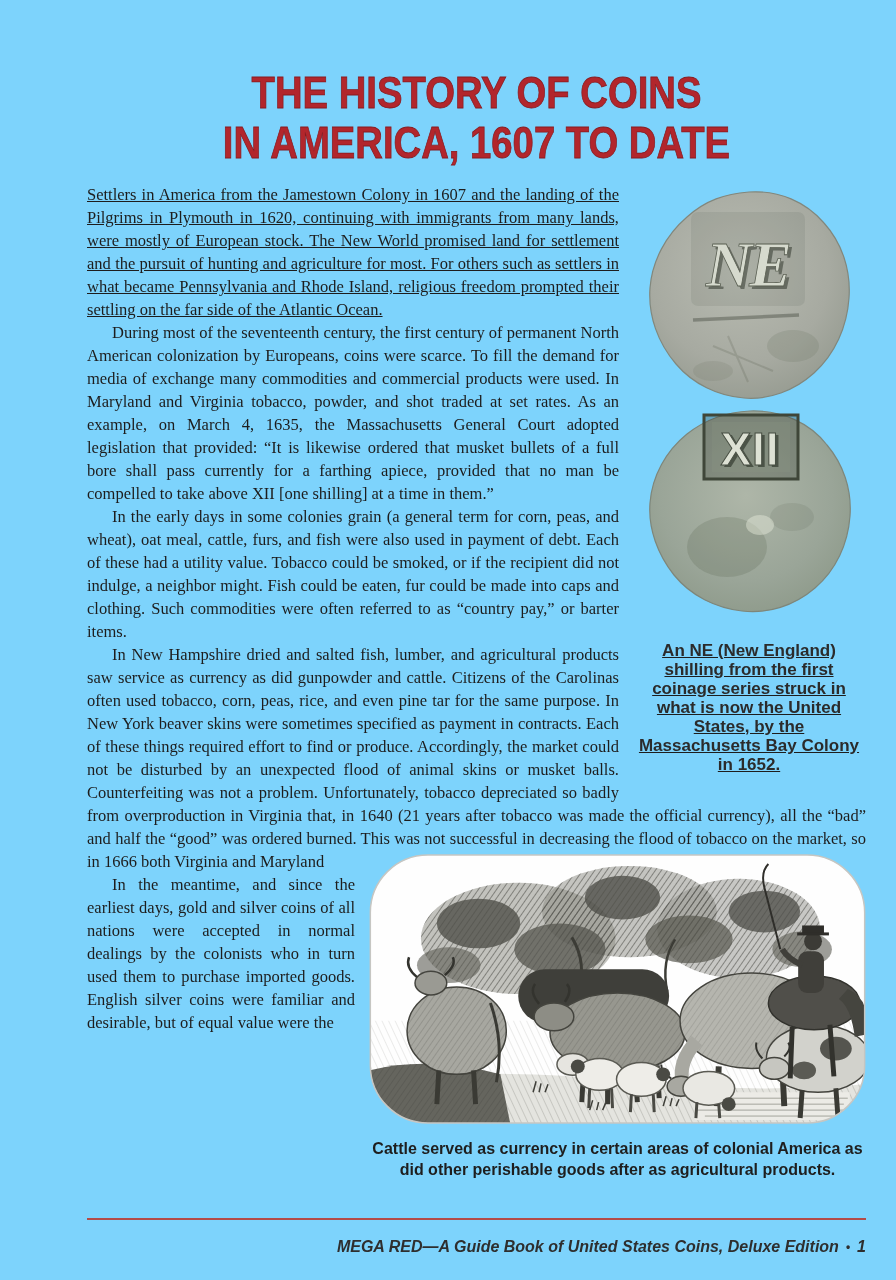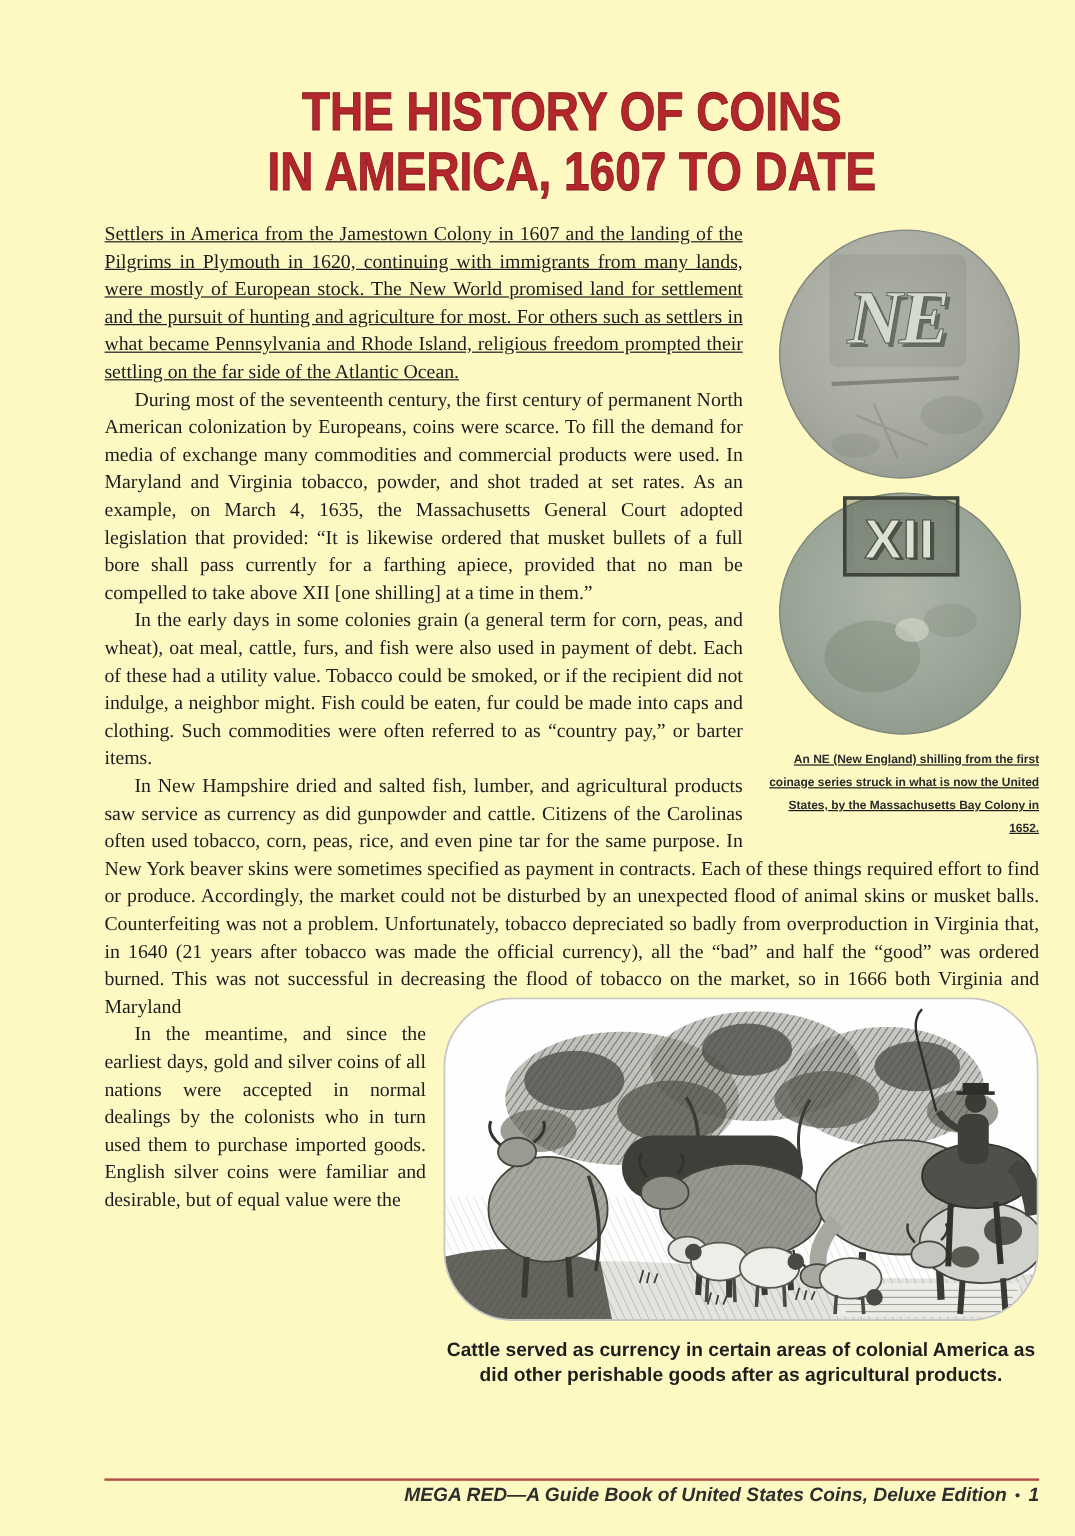--- a/index.html
+++ b/index.html
@@ -1,18 +1,18 @@
 <!DOCTYPE html>
 <html><head>
 <meta charset="utf-8">
 <style>
   html,body { margin:0; padding:0; background:#ffffff; }
   .page {
     position:relative; width:896px; height:1280px;
-    background:#fef9c3; overflow:hidden;
+    background:#7dd3fc; overflow:hidden;
     font-family:"Liberation Serif", serif;
   }
   .content { position:absolute; left:87px; top:0; width:779px; }
 
   h1.title {
     margin:68px 0 14px 0; text-align:center;
     color:#b2262c;
     font-family:"Liberation Sans", sans-serif;
     font-weight:700; font-size:45px; line-height:1.12;
   }
@@ -26,37 +26,37 @@
     font-size:16.5px; line-height:23px; text-align:justify;
     color:#1d1d1d; height:1042px; overflow:hidden;
   }
   .article p { margin:0; text-indent:25px; }
   .article p.no-indent { text-indent:0;text-decoration:underline; }
 
   .coin-figure { float:right; width:234px; margin:3px 0 8px 13px;text-decoration:underline; }
   .coin-img { display:block; margin:0 auto; }
   .coin-img.coin1 { margin-bottom:5px; }
   .coin-caption {
-    display:block; margin-top:11px;
+    display:block; margin-top:28px;
     font-family:"Liberation Sans", sans-serif; font-weight:700;
-    font-size:10px; line-height:19px; text-align:right; color:#2b2b2b;
+    font-size:17px; line-height:19px; text-align:center; color:#2b2b2b;
     text-indent:0;
   }
 
   .cattle-figure { float:right; width:497px; margin:4px 0 2px 14px; text-indent:0; }
   .cattle-caption {
     display:block; margin-top:8px;
     font-family:"Liberation Sans", sans-serif; font-weight:700;
     font-size:16px; line-height:21px; text-align:center; color:#1e1e1e;
     text-indent:0;
   }
 
   .footer {
     position:absolute; left:87px; width:779px; bottom:24px;
-    border-top:2px solid #b34b48; padding-top:4px;
+    border-top:2px solid #b34b48; padding-top:18px;
     text-align:right;
     font-family:"Liberation Sans", sans-serif;
     font-weight:700; font-style:italic; font-size:16px; color:#2e2e2e;
   }
   .footer .bullet { display:inline-block; margin:0 7px; font-style:normal; font-size:12px; vertical-align:1px; }
 </style>
 </head>
 <body>
 
 <div class="page">

